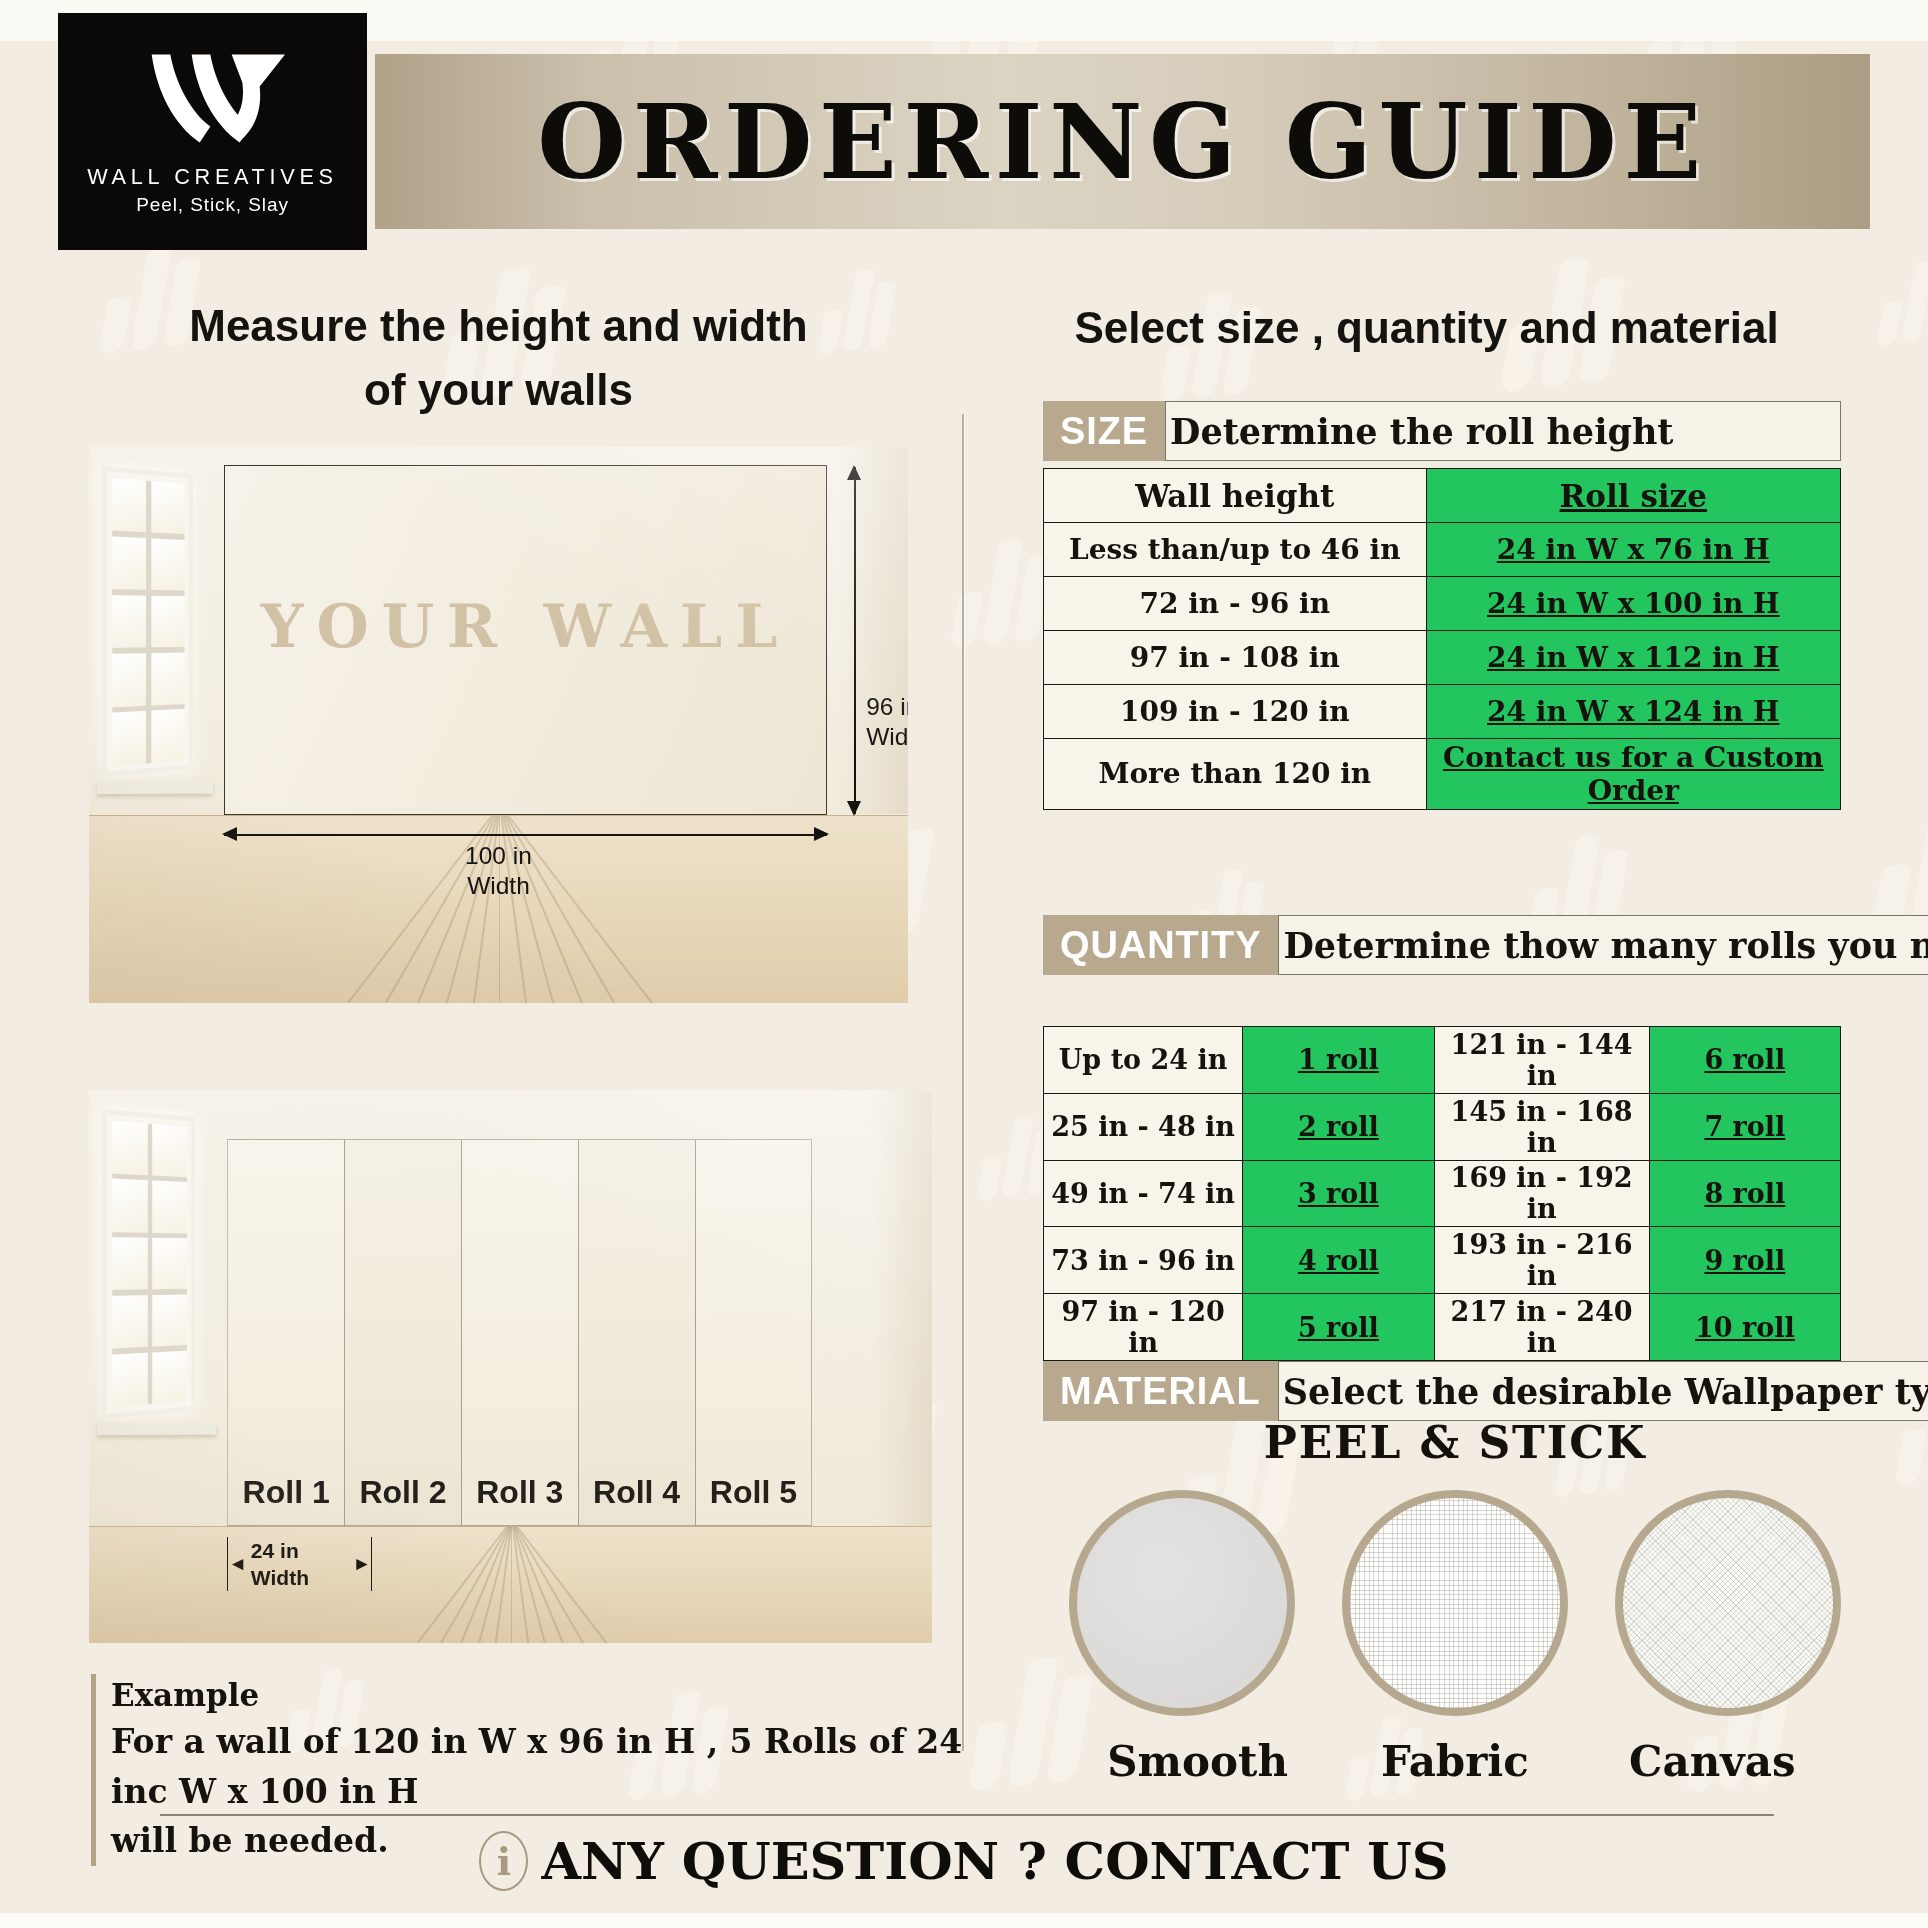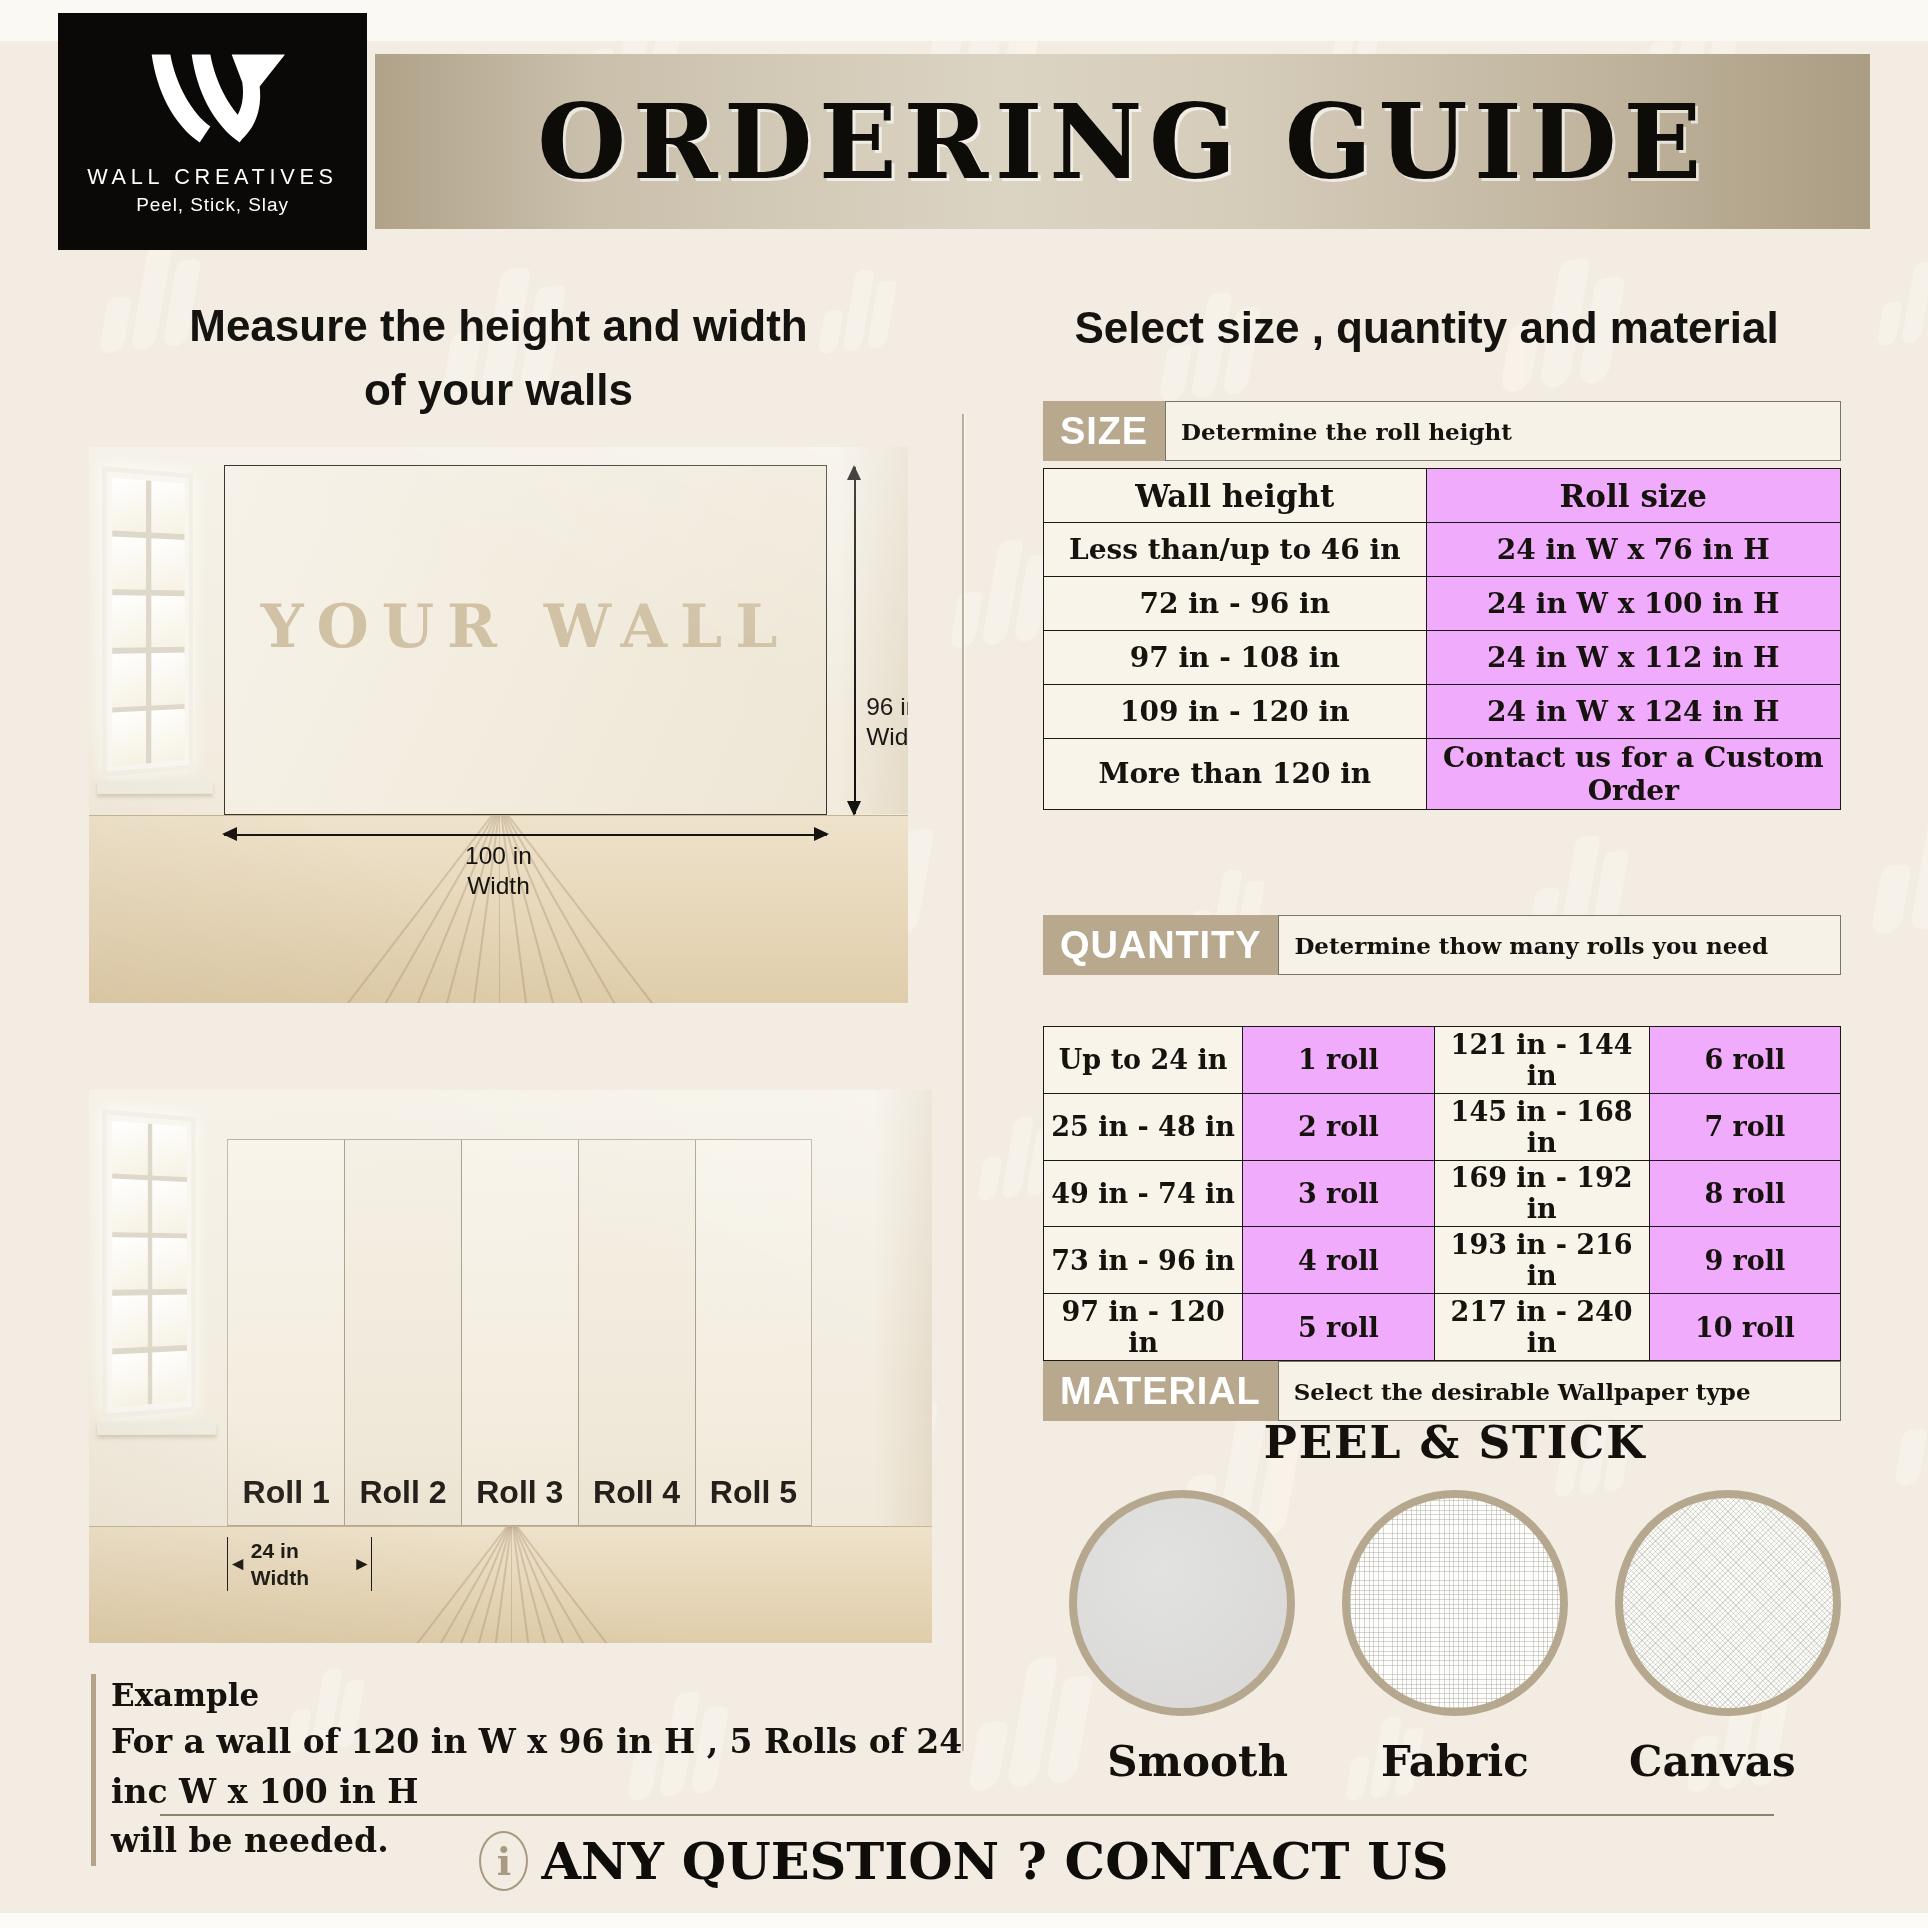--- a/index.html
+++ b/index.html
@@ -75,33 +75,33 @@
   .example{position:absolute;left:91px;top:1674px;width:895px;border-left:5.6px solid #b3a488;padding-left:15px;font-family:"DejaVu Serif",serif;font-weight:700;color:#16130e;}
   .ex-title{font-size:31px;line-height:1.4;}
   .ex-line{font-size:33px;line-height:1.5;}
 
   
   .sec{position:absolute;left:1043px;width:798px;height:60px;display:flex;align-items:stretch;}
   .sec-size{top:401px;}
   .sec-qty{top:915px;}
   .sec-mat{top:1361px;}
   .sec-tag{background:#b7a88e;color:#fff;display:flex;align-items:center;padding:0 17px;font-weight:700;font-size:38px;letter-spacing:0.9px;}
-  .sec-box{flex:1;border:1.9px solid #7a756a;background:#f7f2e8;display:flex;align-items:center;padding-left:15px;font-family:"DejaVu Serif",serif;font-weight:700;font-size:23px;color:#16130e;white-space:nowrap;}
+  .sec-box{flex:1;border:1.9px solid #7a756a;background:#f7f2e8;display:flex;align-items:center;padding-left:4px;font-family:"DejaVu Serif",serif;font-weight:700;font-size:35px;color:#16130e;white-space:nowrap;}
 
   
   table{border-collapse:collapse;position:absolute;left:1043px;width:798px;table-layout:fixed;}
   .size-table{top:468px;}
   .qty-table{top:1026px;}
   td,th{border:1.9px solid #1b1915;font-family:"DejaVu Serif",serif;font-weight:700;color:#16130e;text-align:center;height:54px;padding:1.9px 5.6px;}
   .size-table th{font-size:31px;}
   .size-table td{font-size:28px;}
   .qty-table th{font-size:29px;}
   .qty-table td{font-size:27px;}
   .c-cream{background:#f9f4ea;}
-  .c-tan{background:#f0abfc;}
+  .c-tan{background:#22c55e;text-decoration:underline;}
   .size-table col:nth-child(1){width:48%;}
   .size-table col:nth-child(2){width:52%;}
   .qty-table col:nth-child(1){width:25%;}
   .qty-table col:nth-child(2){width:24%;}
   .qty-table col:nth-child(3){width:27%;}
   .qty-table col:nth-child(4){width:24%;}
 
   
   .peel-stick{position:absolute;left:1069px;top:1417px;width:772px;text-align:center;font-family:"DejaVu Serif",serif;font-weight:700;font-size:44px;letter-spacing:1.9px;color:#14110c;}
   .circles{position:absolute;left:1069px;top:1490px;width:772px;display:flex;justify-content:space-between;}

